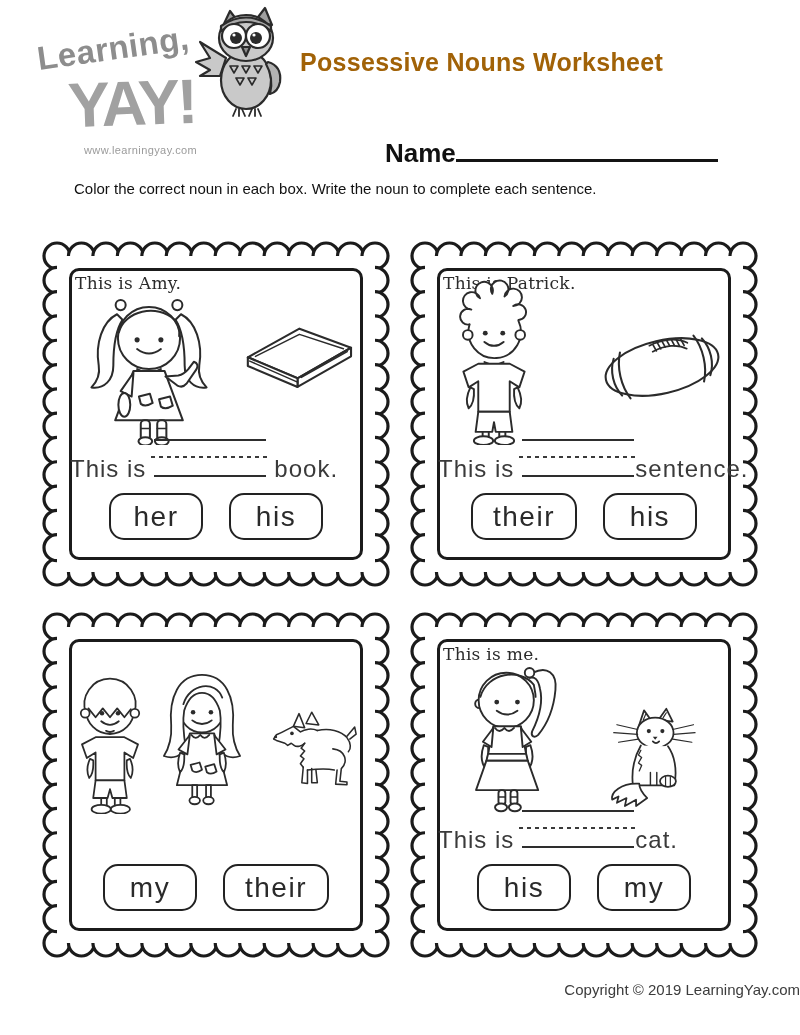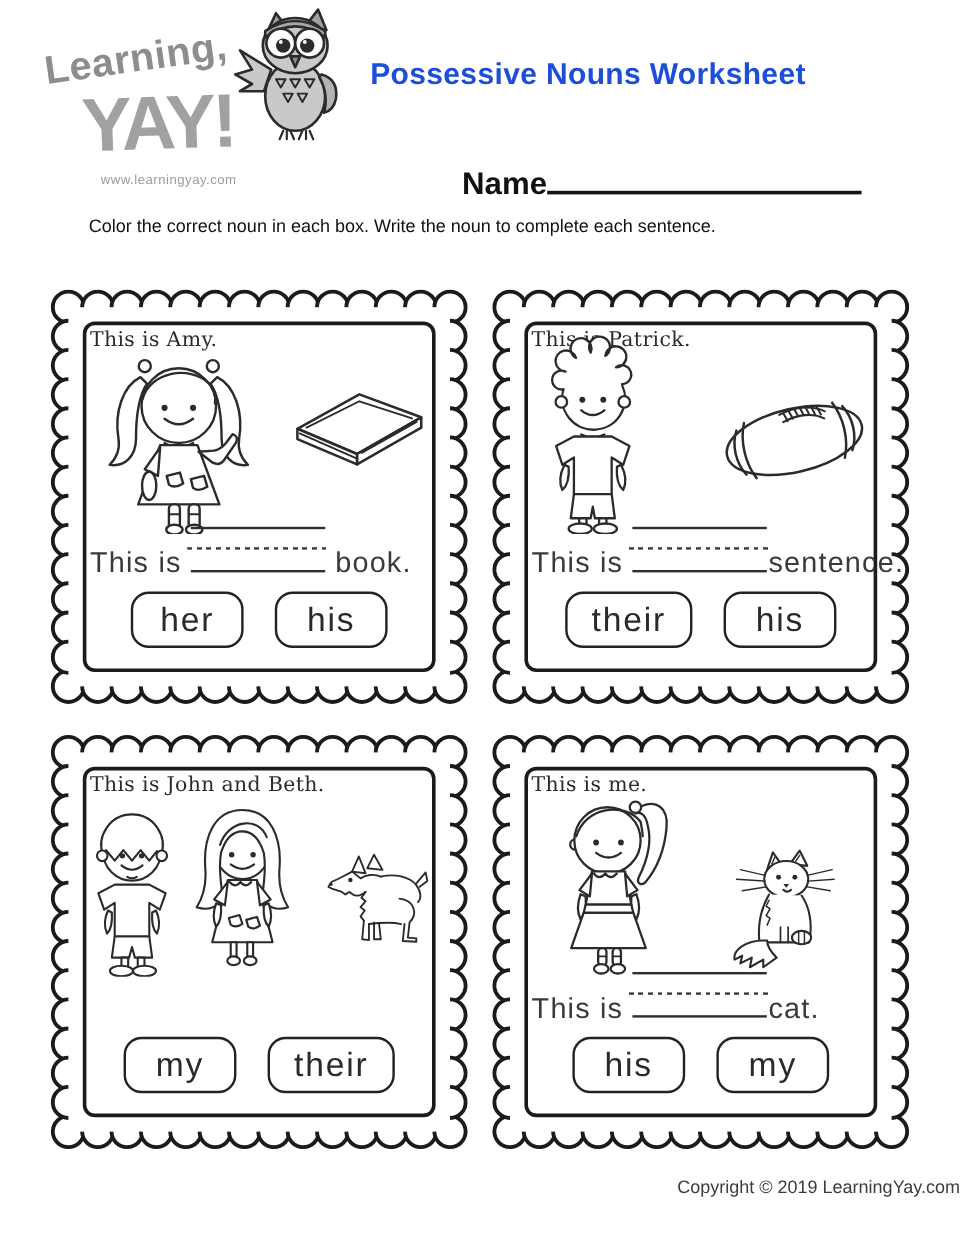--- a/index.html
+++ b/index.html
@@ -11,41 +11,41 @@
   
   #logo{position:absolute;left:28px;top:6px;width:245px;height:162px;}
   #brand1{position:absolute;left:12px;top:34px;font-size:33px;font-weight:bold;color:#8d8d8d;
           transform:rotate(-8deg);transform-origin:left bottom;letter-spacing:.5px;}
   #brand2{position:absolute;left:40px;top:66px;font-size:63px;font-weight:bold;color:#a1a1a1;
           letter-spacing:-3px;transform:rotate(-2deg);line-height:1;}
   #brand-url{position:absolute;left:56px;top:138px;font-size:11px;color:#9b9b9b;letter-spacing:.4px;}
   #owl{position:absolute;left:164px;top:0px;width:100px;height:112px;}
 
   
-  #ws-title{position:absolute;left:300px;top:48px;width:380px;text-align:center;
-            font-size:25px;font-weight:bold;letter-spacing:.3px;color:#1d4ed8;}
+  #ws-title{position:absolute;left:300px;top:48px;width:380px;
+            font-size:25px;font-weight:bold;letter-spacing:.3px;color:#a16207;}
   #name-row{position:absolute;left:385px;top:132px;font-size:26px;font-weight:bold;color:#111;white-space:nowrap;}
   #name-underline{display:inline-block;width:262px;height:27px;border-bottom:3px solid #141414;vertical-align:baseline;}
   #instructions{position:absolute;left:74px;top:180px;width:584px;font-size:15px;line-height:1.24;color:#111;}
 
   
   .card{position:absolute;width:348px;height:346px;}
   #card1{left:42px;top:241px}
   #card2{left:410px;top:241px}
   #card3{left:42px;top:612px}
   #card4{left:410px;top:612px}
   .card svg.scallop{position:absolute;left:0;top:0;width:348px;height:346px;}
   .inner{position:absolute;left:27px;top:27px;right:27px;bottom:27px;
          border:3.2px solid #1b1b1b;border-radius:10px;background:transparent;}
   .card-title{position:absolute;left:33px;top:32px;width:286px;
          font-family:"DejaVu Serif","Liberation Serif",serif;font-weight:normal;
          font-size:17px;letter-spacing:.3px;color:#2b2b2b;white-space:nowrap;}
   .fig{position:absolute;}
-  .sentence{position:absolute;left:10px;top:198px;width:294px;white-space:nowrap;
-         font-size:24px;letter-spacing:1px;color:#3a3a3a;padding-left:23px;}
+  .sentence{position:absolute;left:28px;top:198px;width:294px;white-space:nowrap;
+         font-size:24px;letter-spacing:1px;color:#3a3a3a;}
   .blank{display:inline-block;width:112px;height:34px;margin:0 8px;position:relative;
          border-top:2px solid #2e2e2e;border-bottom:2px solid #2e2e2e;vertical-align:baseline;}
   .blank .mid{position:absolute;left:-3px;right:-3px;top:15px;height:2px;
          background-image:repeating-linear-gradient(90deg,#3a3a3a 0 4px,transparent 4px 8px);}
   .sentence.snug .blank{margin-right:1px;}
   .choices{position:absolute;left:0;right:0;top:252px;display:flex;justify-content:center;gap:26px;}
   .choice{appearance:none;-webkit-appearance:none;font-family:inherit;font-size:28px;letter-spacing:1.5px;
          color:#2a2a2a;background:#fff;border:2.6px solid #222;border-radius:15px;
          padding:4px 20px;min-width:94px;box-sizing:border-box;text-align:center;line-height:1.25;}
 
@@ -343,21 +343,20 @@
       <circle cx="333" cy="233.76923076923083" r="13" fill="#fff" stroke="#1b1b1b" stroke-width="3.2"></circle>
       <circle cx="15" cy="258.07692307692315" r="13" fill="#fff" stroke="#1b1b1b" stroke-width="3.2"></circle>
       <circle cx="333" cy="258.07692307692315" r="13" fill="#fff" stroke="#1b1b1b" stroke-width="3.2"></circle>
       <circle cx="15" cy="282.3846153846155" r="13" fill="#fff" stroke="#1b1b1b" stroke-width="3.2"></circle>
       <circle cx="333" cy="282.3846153846155" r="13" fill="#fff" stroke="#1b1b1b" stroke-width="3.2"></circle>
       <circle cx="15" cy="306.6923076923078" r="13" fill="#fff" stroke="#1b1b1b" stroke-width="3.2"></circle>
       <circle cx="333" cy="306.6923076923078" r="13" fill="#fff" stroke="#1b1b1b" stroke-width="3.2"></circle>
       <rect x="15" y="15" width="318" height="316" fill="#fff"></rect>
     </svg>
   <div class="inner"></div>
-  <div class="card-title">This is John and Beth.</div>
 
   <svg class="fig draw" style="left:22px;top:50px;width:92px;height:152px" viewBox="0 0 112 190">
     <circle class="f" cx="56" cy="60" r="30"></circle>
     <path class="f" d="M26,64 A32,32 0 1 1 86,64"></path>
     <path d="M29,58 l9,11 l9,-11 l9,11 l9,-11 l9,11 l8,-10"></path>
     <circle class="f" cx="25" cy="64" r="5.5"></circle>
       <circle class="f" cx="87" cy="64" r="5.5"></circle>
     <circle class="k" cx="46" cy="64" r="2.8"></circle>
       <circle class="k" cx="66" cy="64" r="2.8"></circle>
     <path d="M45,74 Q56,83 67,74 M51,86 Q56,89 61,86"></path>

